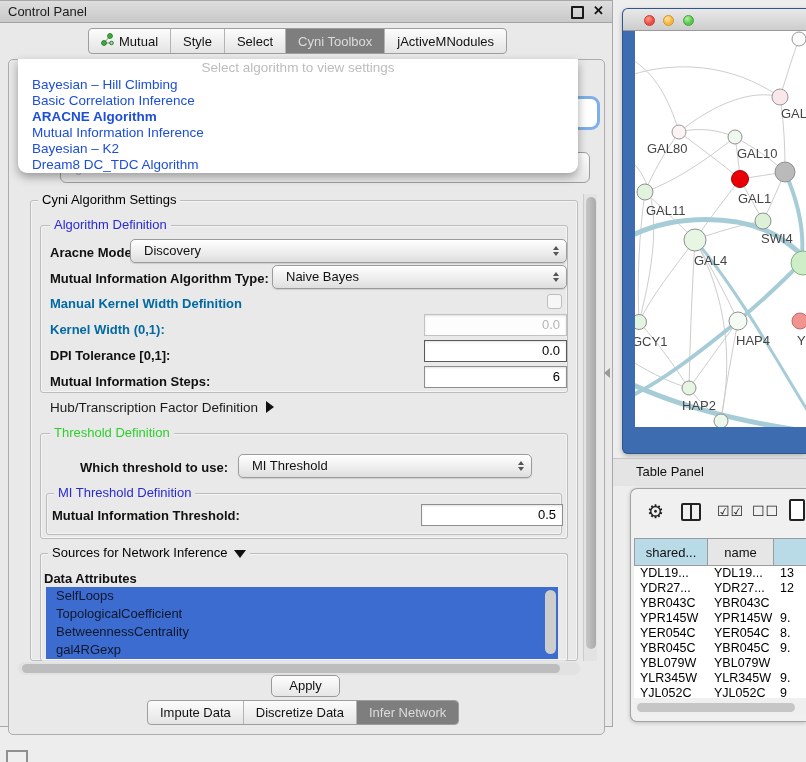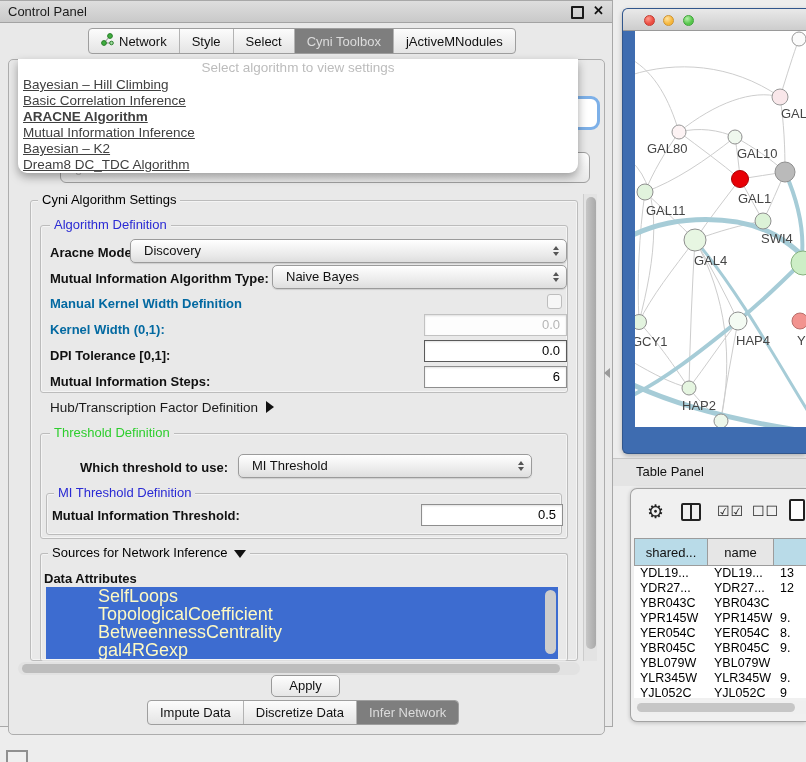--- a/index.html
+++ b/index.html
@@ -19,41 +19,41 @@
 
   .main-panel{position:absolute;left:8px;top:58px;width:597px;height:676px;background:#e9e9e9;border:1px solid #adadad;border-radius:5px;box-sizing:border-box;}
 
   
   .focus-combo{position:absolute;left:52px;top:95px;width:548px;height:34px;border:3px solid #7db0e8;border-radius:9px;background:#fff;box-sizing:border-box;z-index:5;}
   .ghost-combo{position:absolute;left:60px;top:151px;width:530px;height:31px;border:1px solid #9f9f9f;border-radius:6px;background:linear-gradient(#ffffff,#e7e7e7);box-sizing:border-box;z-index:5;font-size:13px;color:#b4b4b4;line-height:29px;padding-left:14px;}
 
   
   .popup{position:absolute;left:18px;top:58px;width:560px;height:114px;background:#ffffff;border-radius:0 0 9px 9px;box-shadow:0 4px 10px rgba(0,0,0,0.35);z-index:50;font-size:13.5px;overflow:hidden;}
   .popup .ph{color:#bcbcbc;text-align:center;height:18px;line-height:18px;}
-  .popup .item{height:16px;line-height:16px;padding-left:5px;color:#404040;white-space:nowrap;text-decoration:underline;}
+  .popup .item{height:16px;line-height:16px;padding-left:14px;color:#1d4ed8;white-space:nowrap;}
   .popup .item.bold{font-weight:bold;}
 
   
   .groupbox{position:absolute;border:1px solid #bcbcbc;border-radius:3px;box-shadow:inset 0 0 0 1px rgba(255,255,255,0.5);box-sizing:border-box;}
   .grouplabel{position:absolute;background:#e9e9e9;padding:0 4px;font-size:13px;line-height:14px;white-space:nowrap;z-index:2;}
   .lbl{position:absolute;font-size:13px;font-weight:bold;color:#111;white-space:nowrap;}
   .lbl.dis{color:#0369a1;}
   .lbl.norm{font-weight:normal;font-size:13.5px;color:#1a1a1a;}
 
   .combo{position:absolute;border:1px solid #9b9b9b;border-radius:5px;background:linear-gradient(#ffffff,#e9e9e9 70%,#dedede);font-size:13px;color:#111;box-sizing:border-box;padding-left:13px;box-shadow:0 1px 1px rgba(0,0,0,0.12);line-height:22px;white-space:nowrap;}
   .combo .arrows{position:absolute;right:7px;top:50%;transform:translateY(-50%);display:flex;flex-direction:column;gap:2px;}
   .tri-up{width:0;height:0;border-left:3.5px solid transparent;border-right:3.5px solid transparent;border-bottom:4px solid #555;}
   .tri-dn{width:0;height:0;border-left:3.5px solid transparent;border-right:3.5px solid transparent;border-top:4px solid #555;}
 
   .input{position:absolute;border:1px solid #8e8e8e;background:#fff;font-size:13px;color:#000;text-align:right;box-sizing:border-box;padding-right:6px;box-shadow:inset 0 1px 2px rgba(0,0,0,0.12);line-height:20px;}
   .input.dis{color:#b5b5b5;border-color:#c2c2c2;background:#fdfdfd;}
   .checkbox{position:absolute;width:15px;height:15px;border:1px solid #bdbdbd;border-radius:3px;background:#f6f6f6;box-sizing:border-box;}
 
   .attr-list{position:absolute;left:46px;top:586px;width:512px;height:72px;background:#3d6cd0;overflow:hidden;}
-  .attr-item{height:18px;line-height:18px;padding-left:10px;color:#fef9c3;font-size:18px;white-space:nowrap;margin-left:42px;}
+  .attr-item{height:18px;line-height:18px;padding-left:10px;color:#0f172a;font-size:13px;white-space:nowrap;}
   .list-vscroll{position:absolute;left:545px;top:589px;width:11px;height:64px;background:#cdcdcd;border-radius:6px;}
 
   .vscroll-track{position:absolute;left:583px;top:193px;width:14px;height:467px;background:#e3e3e3;border-left:1px solid #cccccc;box-sizing:border-box;}
   .vscroll-thumb{position:absolute;left:2px;top:3px;width:10px;height:452px;border-radius:5px;background:linear-gradient(90deg,#c6c6c6,#a9a9a9);}
   .hscroll-track{position:absolute;left:18px;top:661px;width:562px;height:13px;background:#e2e2e2;border-radius:7px;}
   .hscroll-thumb{position:absolute;left:4px;top:2px;width:538px;height:9px;background:#bdbdbd;border-radius:5px;}
 
   .apply-btn{position:absolute;left:271px;top:674px;width:69px;height:22px;border:1px solid #9a9a9a;border-radius:5px;background:linear-gradient(#fdfdfd,#e6e6e6);font-size:13px;text-align:center;line-height:20px;color:#111;box-sizing:border-box;}
 
   
@@ -115,21 +115,21 @@
       <div class="tab">
         <span>
           <svg width="13" height="13" viewBox="0 0 13 13">
             <line x1="3" y1="10" x2="9" y2="3" stroke="#8a8a8a" stroke-width="1"></line>
             <line x1="3" y1="10" x2="10" y2="10" stroke="#8a8a8a" stroke-width="1"></line>
             <circle cx="3" cy="10" r="2.4" fill="#3fae3f" stroke="#2a7c2a"></circle>
             <circle cx="9" cy="3" r="2.4" fill="#3fae3f" stroke="#2a7c2a"></circle>
             <circle cx="10.5" cy="10" r="1.8" fill="#9fdc9f" stroke="#2a7c2a"></circle>
           </svg>
         </span>
-        <span>Network</span>
+        <span>Mutual</span>
       </div>
       <div class="tab">
           <span>Style</span>
         </div>
       <div class="tab">
           <span>Select</span>
         </div>
       <div class="tab selected">
           <span>Cyni Toolbox</span>
         </div>

